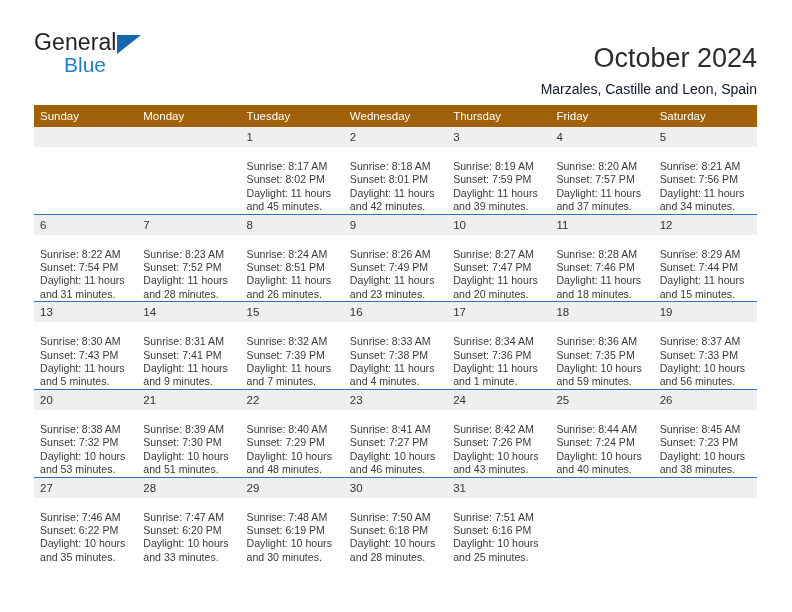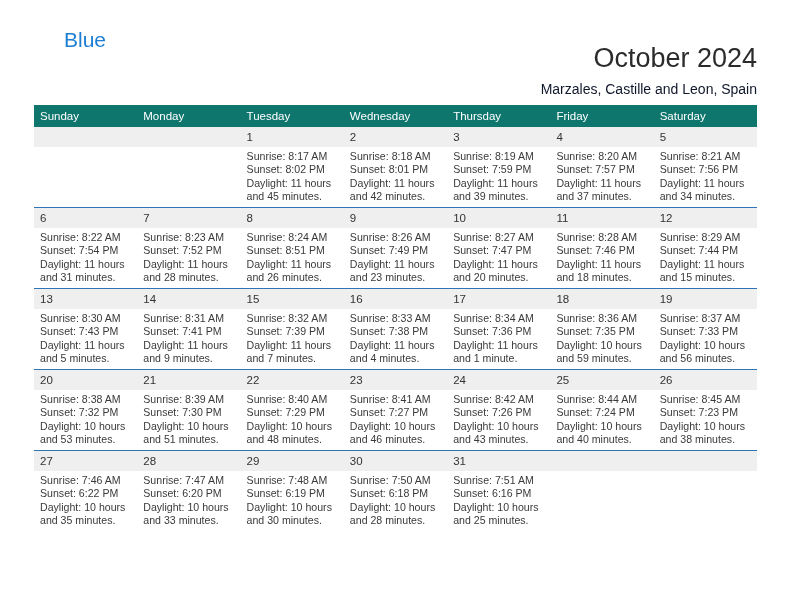--- a/index.html
+++ b/index.html
@@ -84,21 +84,21 @@
   
   .calendar {
     position: absolute;
     left: 34px;
     top: 105px;
     width: 723px;
     border-collapse: collapse;
     table-layout: fixed;
   }
   .calendar th {
-    background: #0f766e;
+    background: #a16207;
     color: #ffffff;
     font-size: 11.5px;
     font-weight: normal;
     text-align: left;
     padding: 5px 0 5px 6px;
     height: 11px;
     border: none;
   }
   .calendar td {
     vertical-align: top;
@@ -120,38 +120,41 @@
     font-size: 11.5px;
     color: #333333;
     padding: 4px 0 4px 6px;
     line-height: 12px;
     min-height: 12px;
   }
   .daynum.blank {
     color: transparent;
   }
   .dayinfo {
-    padding: 3px 8px 0 6px;
+    padding: 13px 8px 0 6px;
     font-size: 10.6px;
     line-height: 13.4px;
     color: #3a3a3a;
   }
   .dayinfo div {
     white-space: normal;
   }
   .empty .dayinfo { visibility: hidden; }
 </style>
 </head>
 <body>
 
 <div class="page">
 
   <div class="top-bar">
 
     <div class="logo">
+      <div>
+        <span class="logo-general">General</span><span class="logo-tri"></span>
+      </div>
       <span class="logo-blue">Blue</span>
     </div>
 
     <div class="title-wrap">
       <h1 class="cal-title">October 2024</h1>
       <h2 class="cal-subtitle">Marzales, Castille and Leon, Spain</h2>
     </div>
 
   </div>
 

